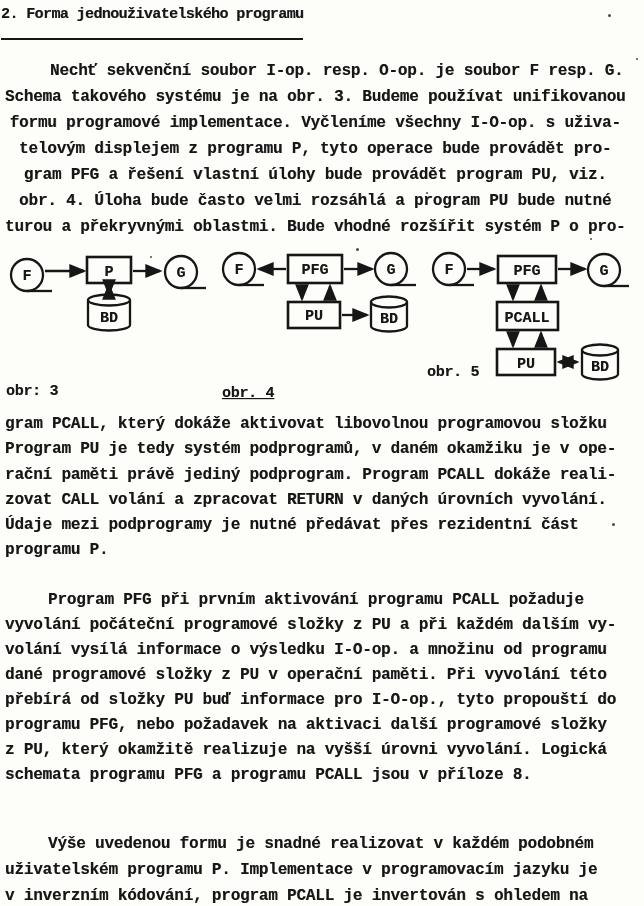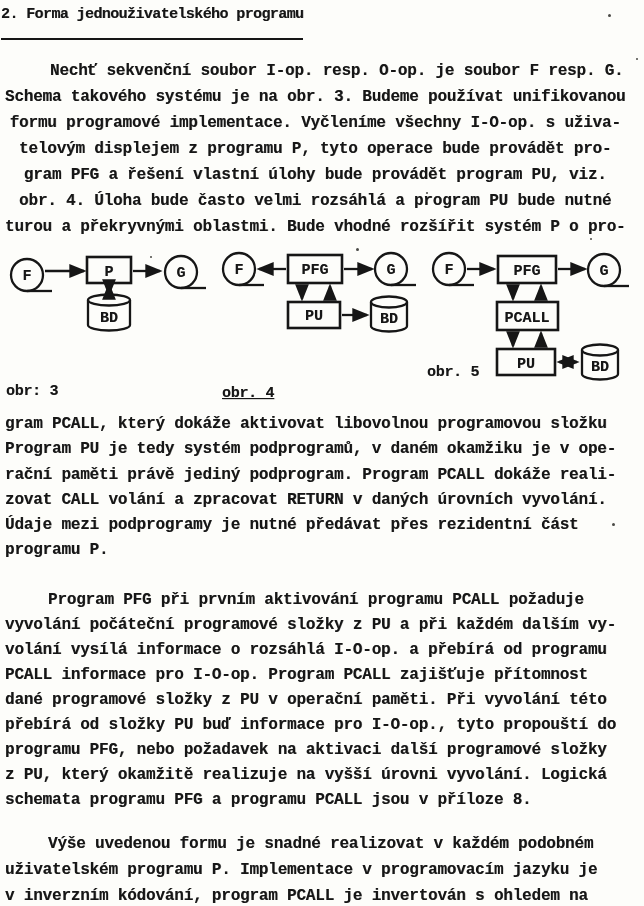--- a/index.html
+++ b/index.html
@@ -161,22 +161,21 @@
       <div class="tline">gram PCALL, který dokáže aktivovat libovolnou programovou složku</div>
       <div class="tline">Program PU je tedy systém podprogramů, v daném okamžiku je v ope-</div>
       <div class="tline">rační paměti právě jediný podprogram. Program PCALL dokáže reali-</div>
       <div class="tline">zovat CALL volání a zpracovat RETURN v daných úrovních vyvolání.</div>
       <div class="tline">Údaje mezi podprogramy je nutné předávat přes rezidentní část</div>
       <div class="tline">programu P.</div>
     </div>
   <div class="para p3 indent-first">
       <div class="tline">Program PFG při prvním aktivování programu PCALL požaduje</div>
       <div class="tline">vyvolání počáteční programové složky z PU a při každém dalším vy-</div>
-      <div class="tline">volání vysílá informace o rozsáhlá I-O-op. a přebírá od programu</div>
-      <div class="tline">PCALL informace pro I-O-op. Program PCALL zajišťuje přítomnost</div>
+      <div class="tline">volání vysílá informace o výsledku I-O-op. a množinu od programu</div>
       <div class="tline">dané programové složky z PU v operační paměti. Při vyvolání této</div>
       <div class="tline">přebírá od složky PU buď informace pro I-O-op., tyto propouští do</div>
       <div class="tline">programu PFG, nebo požadavek na aktivaci další programové složky</div>
       <div class="tline">z PU, který okamžitě realizuje na vyšší úrovni vyvolání. Logická</div>
       <div class="tline">schemata programu PFG a programu PCALL jsou v příloze 8.</div>
     </div>
   <div class="para p4 indent-first">
       <div class="tline">Výše uvedenou formu je snadné realizovat v každém podobném</div>
       <div class="tline">uživatelském programu P. Implementace v programovacím jazyku je</div>
       <div class="tline">v inverzním kódování, program PCALL je invertován s ohledem na</div>

